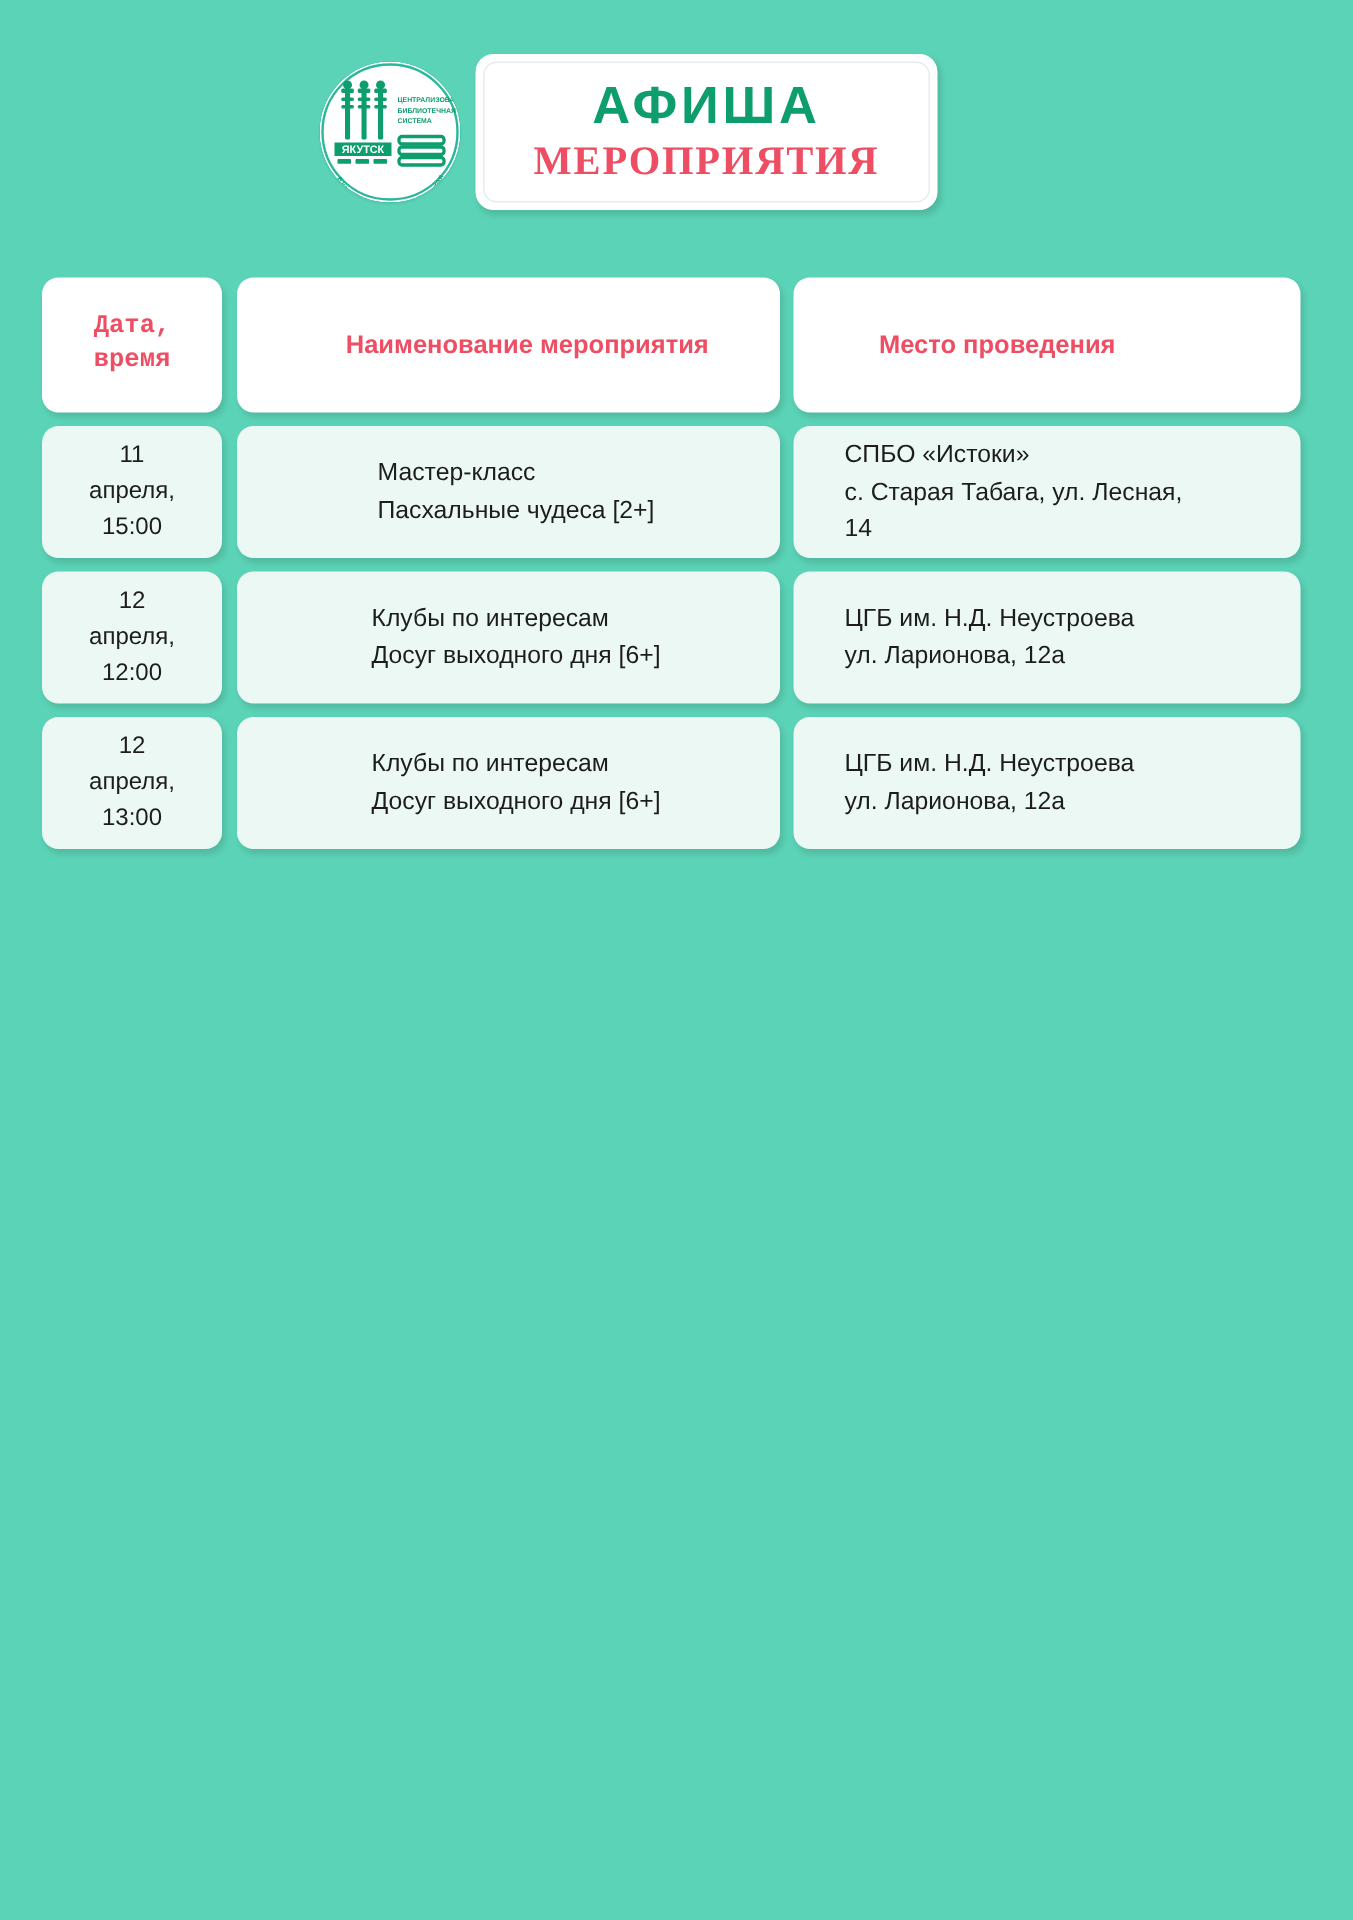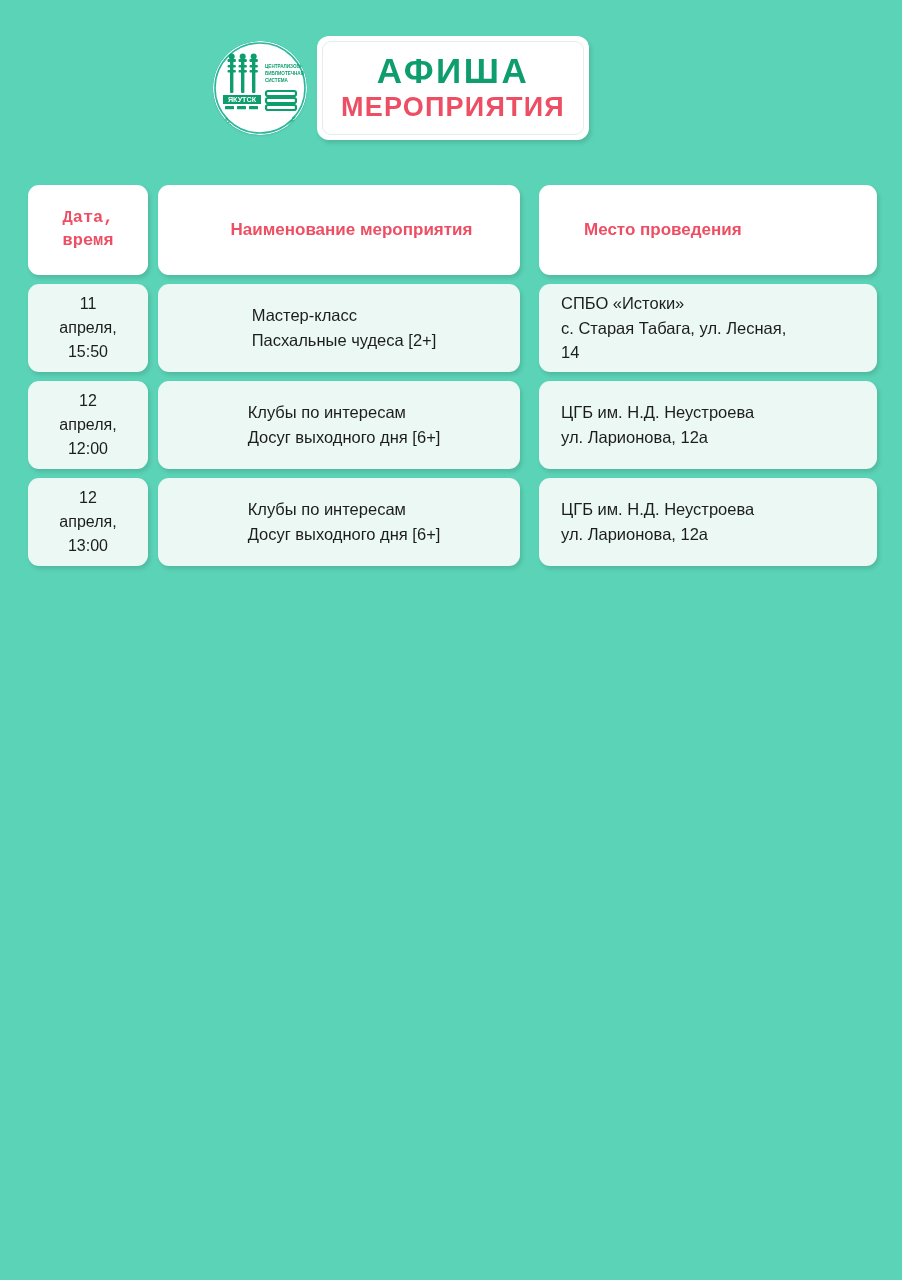--- a/index.html
+++ b/index.html
@@ -33,21 +33,21 @@
     background: #14b8a6;
     position: relative;
     flex: 0 0 auto;
     overflow: hidden;
     box-shadow: 0 1px 2px rgba(0,0,0,0.08);
   }
   .logo-badge svg { display: block; }
 
   .title-plate {
     margin-left: 10px;
-    width: 272px;
+    width: 308px;
     height: 104px;
     background: #ffffff;
     border-radius: 12px;
     box-shadow: 2px 3px 4px rgba(0,0,0,0.13);
     position: relative;
     display: flex;
     flex-direction: column;
     align-items: center;
     justify-content: center;
     box-sizing: border-box;
@@ -71,20 +71,21 @@
   }
   .title-line2 {
     color: #EE4E63;
     font-size: 27px;
     font-weight: bold;
     letter-spacing: 1.2px;
     line-height: 1.15;
     margin-top: 2px;
     position: relative;
     z-index: 1;
+    font-family: Liberation Serif, serif;
   }
 
   
   .schedule {
     margin-top: 45px;
     padding: 0 36px 0 28px;
     box-sizing: border-box;
   }
   .row {
     display: flex;
@@ -94,21 +95,21 @@
   .cell {
     border-radius: 11px;
     box-shadow: 2px 3px 4px rgba(0,0,0,0.12);
     box-sizing: border-box;
     display: flex;
     flex-direction: column;
     justify-content: center;
   }
   .col-date   { width: 120px; flex: 0 0 120px; }
   .col-name   { width: 362px; flex: 0 0 362px; margin-left: 10px; align-items: center; }
-  .col-place  { width: 338px; flex: 0 0 338px; margin-left: 19px; }
+  .col-place  { width: 338px; flex: 0 0 338px; margin-left: 9px; padding-left: 12px; }
 
   
   .header-row .cell {
     background: #ffffff;
     height: 90px;
   }
   .header-row .cell-text {
     color: #EE4E63;
     font-weight: bold;
     font-size: 17px;
@@ -223,21 +224,21 @@
     </div>
     <div class="cell col-place">
       <div class="cell-text nowrap-line">Место проведения</div>
     </div>
   </div>
 
   <div class="row data-row">
     <div class="cell col-date">
       <div class="cell-text nowrap-line">11
 апреля,
-15:50</div>
+15:00</div>
     </div>
     <div class="cell col-name">
       <div class="cell-text nowrap-line">Мастер-класс
 Пасхальные чудеса [2+]</div>
     </div>
     <div class="cell col-place">
       <div class="cell-text nowrap-line">СПБО «Истоки»
 с. Старая Табага, ул. Лесная,
 14</div>
     </div>

